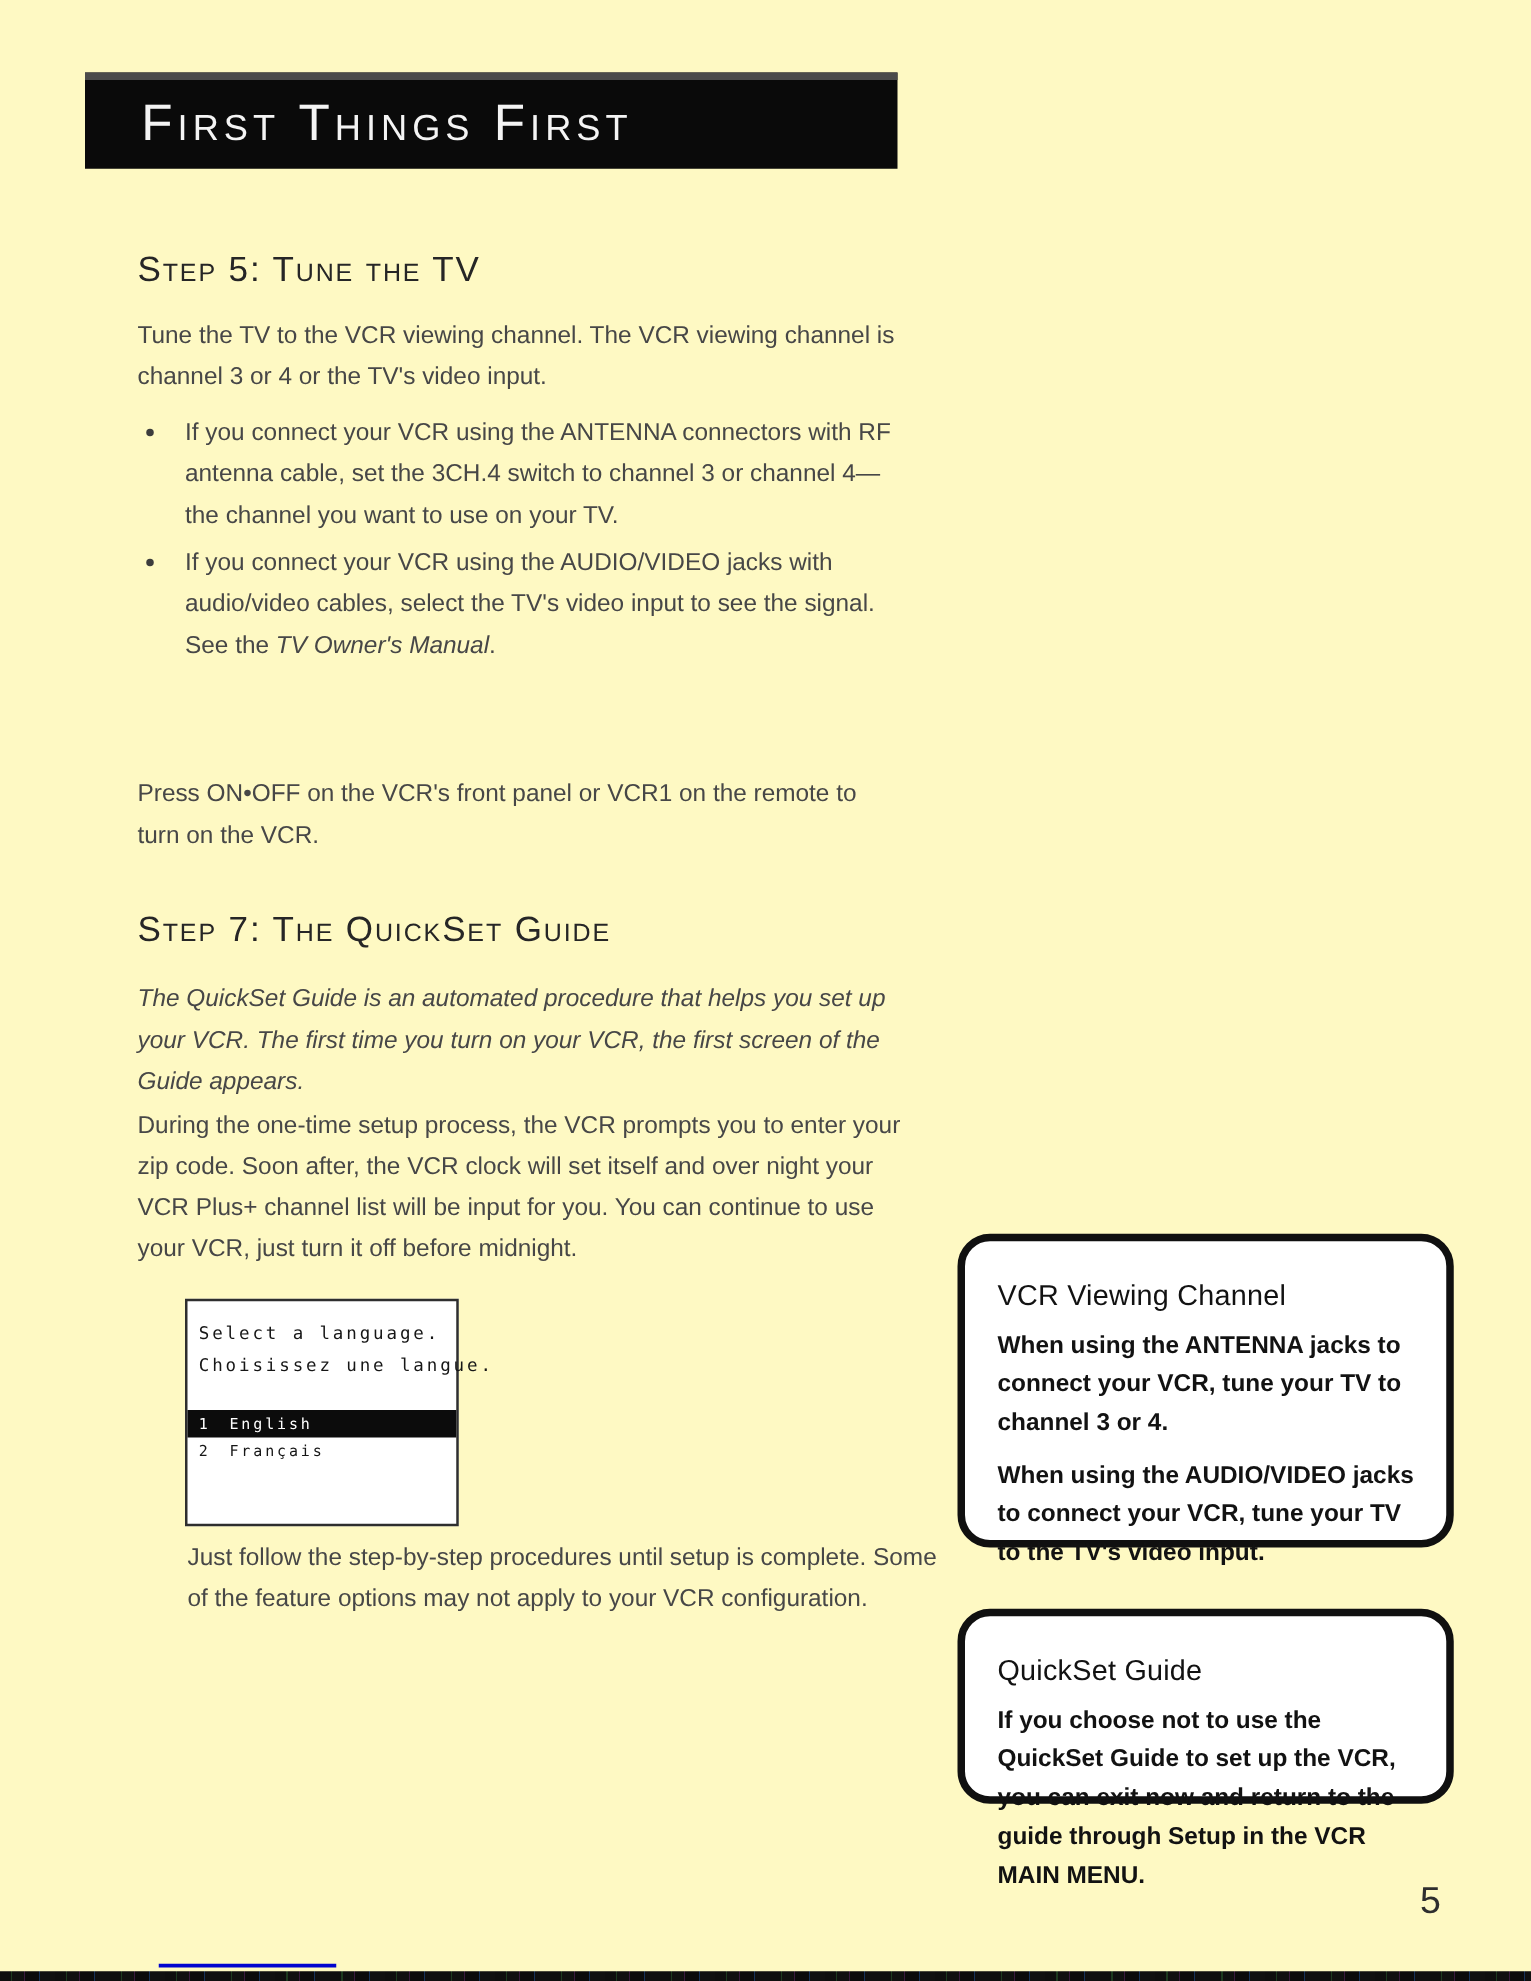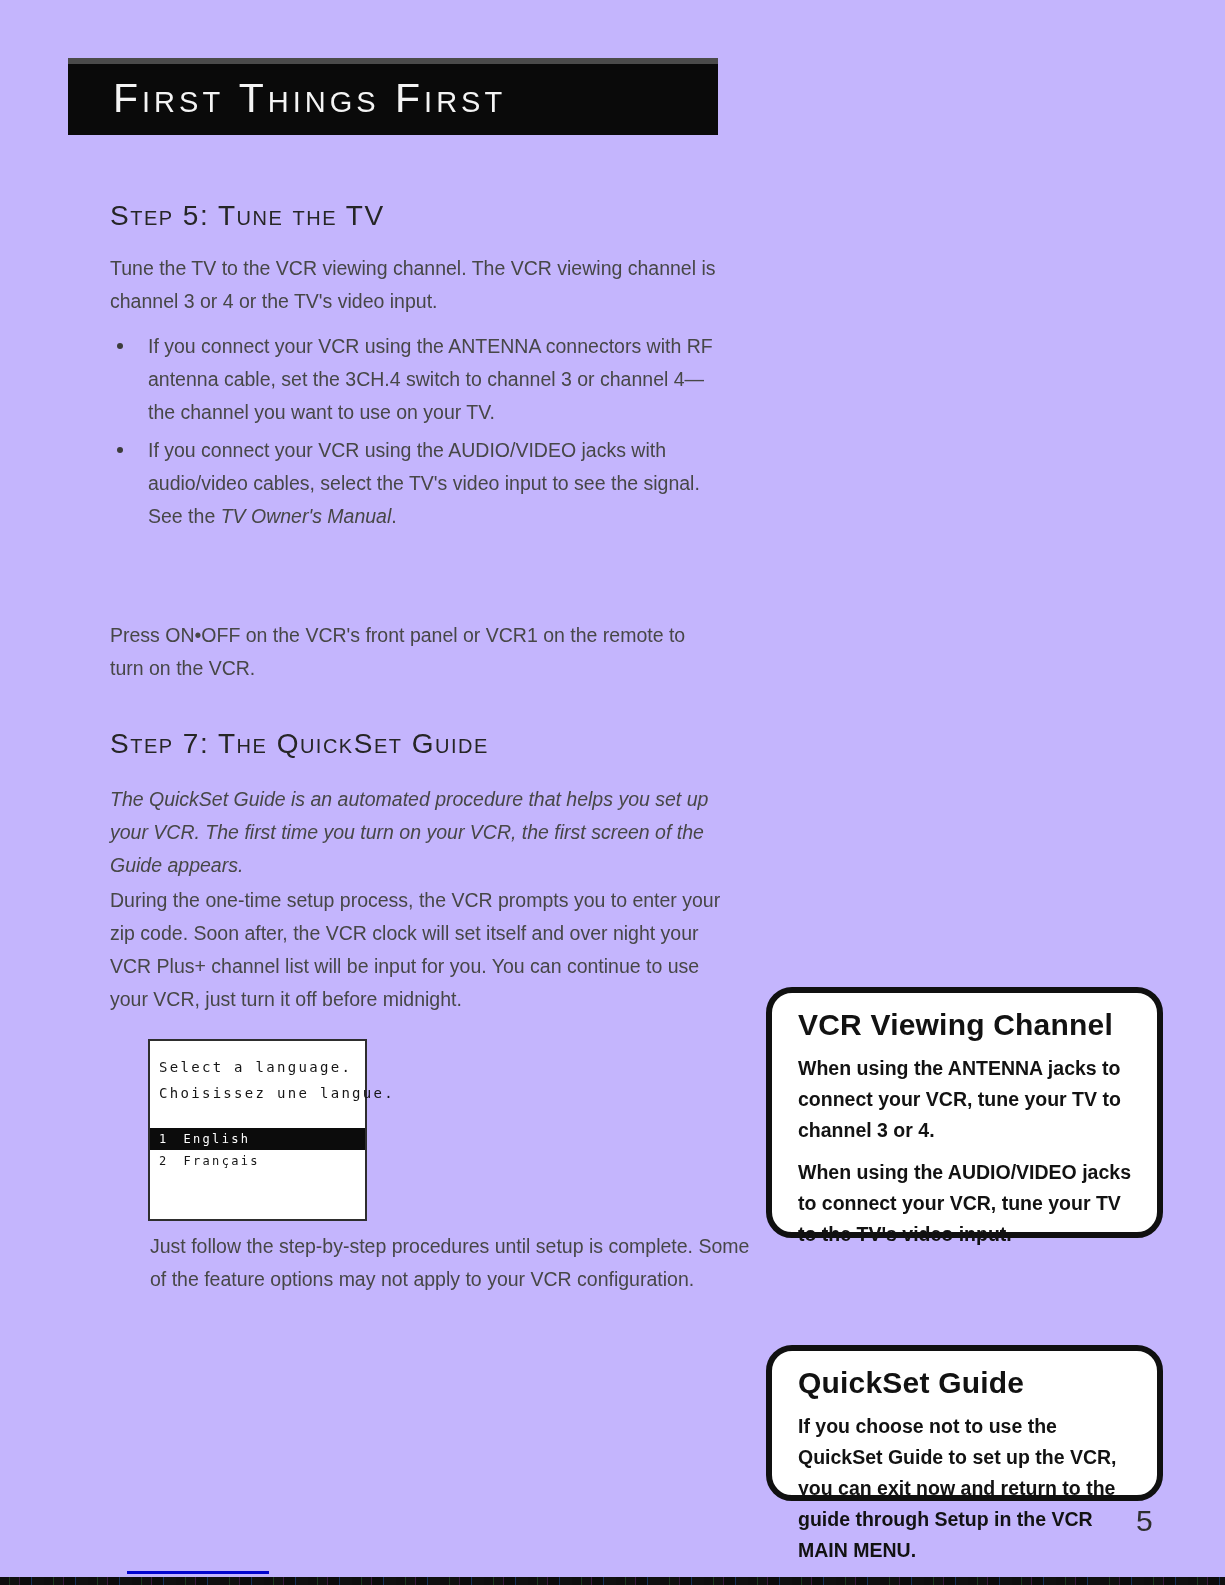--- a/index.html
+++ b/index.html
@@ -1,18 +1,18 @@
 <!DOCTYPE html>
 <html><head>
 <meta charset="utf-8">
 <style>
   html,body { margin:0; padding:0; background:#e8e8e8; }
   .page {
     position:relative; width:1225px; height:1585px;
-    background:#c4b5fd; overflow:hidden;
+    background:#fef9c3; overflow:hidden;
     font-family:"Liberation Sans", sans-serif;
     color:#474747;
   }
   
   .header-bar {
     position:absolute; left:68px; top:58px; width:650px; height:77px;
     background:#0a0a0a; border-top:6px solid #4b4b4b; box-sizing:border-box;
   }
   .header-bar .title {
     display:block; padding-left:45px; line-height:69px;
@@ -68,23 +68,23 @@
   }
   .screen .opt.selected { background:#0c0c0c; color:#ffffff; }
   .screen .opt .lbl { margin-left:15px; }
   
   .callout {
     position:absolute; left:766px; width:397px;
     border:6px solid #101010; border-radius:26px; background:#ffffff;
     box-sizing:border-box; padding:10px 22px 0 26px; color:#121212;
   }
   .callout-1 { top:987px;  height:251px; }
-  .callout-2 { top:1345px; height:156px; }
+  .callout-2 { top:1287px; height:156px; }
   .callout .c-title {
-    margin-top:5px; font-size:30px; font-weight:bold; letter-spacing:0.2px;
+    margin-top:20px; font-size:23px; font-weight:normal; letter-spacing:0.2px;
     white-space:nowrap;
   }
   .callout .c-par {
     margin:11px 0 0 0; font-size:19.5px; font-weight:bold; line-height:31px;
   }
   
   .page-number {
     position:absolute; left:1136px; top:1504px;
     font-size:30px; color:#2e2e2e;
   }

